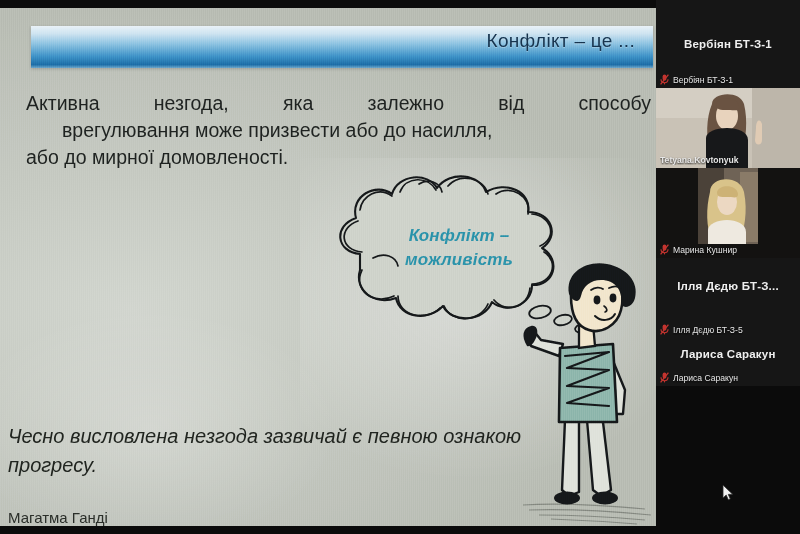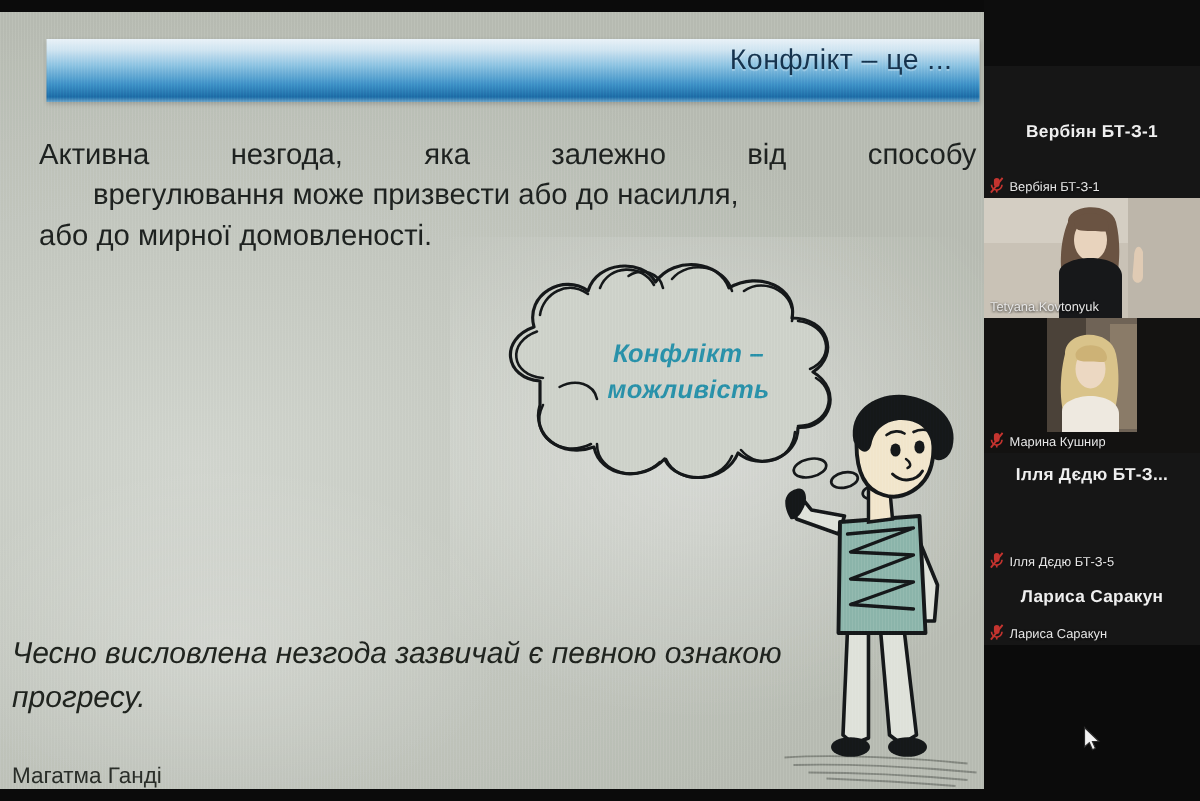--- a/index.html
+++ b/index.html
@@ -267,36 +267,36 @@
       <span>ознакою прогресу.</span>
     </div>
     <div id="quote-author">Магатма Ганді</div>
   </div>
 
   <div id="top-black"></div>
   <div id="bottom-black"></div>
 
   <div id="panel">
 
-    <div class="tile avatar-tile" style="height:88px;margin-top:44px;">
+    <div class="tile avatar-tile" style="height:88px;">
       <div class="tile-bigname" style="top:38px;">Вербіян БТ-З-1</div>
       <div class="namebar">
         <span class="mic">
           <svg width="9" height="11" viewBox="0 0 9 11">
             <rect x="2.6" y="0.6" width="3.8" height="6" rx="1.9" fill="#c4342f"></rect>
             <path d="M1 5.2 a3.5 3.5 0 0 0 7 0" stroke="#c4342f" stroke-width="1.1" fill="none"></path>
             <line x1="4.5" y1="8.6" x2="4.5" y2="10.4" stroke="#c4342f" stroke-width="1.1"></line>
             <line x1="0.6" y1="10.4" x2="8.4" y2="0.6" stroke="#c4342f" stroke-width="1.3"></line>
           </svg>
         </span>
         <span class="nm">Вербіян БТ-З-1</span>
       </div>
     </div>
 
-    <div class="tile" style="height:80px;">
+    <div class="tile" style="height:80px;font-weight:bold;">
       <div class="vid vid-a">
         <svg width="144" height="80" viewBox="0 0 144 80" style="position:absolute;inset:0;">
           <rect x="0" y="0" width="144" height="80" fill="#c9c2b6"></rect>
           <rect x="0" y="0" width="144" height="30" fill="#d4cec3"></rect>
           <rect x="96" y="0" width="48" height="80" fill="#bdb6aa"></rect>
 
           <path d="M56 16 C56 4 84 2 88 16 C92 32 90 52 86 64 L54 64 C50 50 50 30 56 16 Z" fill="#6a5342"></path>
 
           <ellipse cx="71" cy="28" rx="11" ry="14" fill="#e8d3bd"></ellipse>
           <path d="M60 16 C62 8 82 8 83 18 C84 24 80 22 72 22 C64 22 60 22 60 16 Z" fill="#6a5342"></path>
@@ -334,21 +334,21 @@
             <path d="M1 5.2 a3.5 3.5 0 0 0 7 0" stroke="#c4342f" stroke-width="1.1" fill="none"></path>
             <line x1="4.5" y1="8.6" x2="4.5" y2="10.4" stroke="#c4342f" stroke-width="1.1"></line>
             <line x1="0.6" y1="10.4" x2="8.4" y2="0.6" stroke="#c4342f" stroke-width="1.3"></line>
           </svg>
         </span>
         <span class="nm">Марина Кушнир</span>
       </div>
     </div>
 
     <div class="tile avatar-tile" style="height:80px;">
-      <div class="tile-bigname" style="top:9px;">Ілля Дєдю БТ-З...</div>
+      <div class="tile-bigname" style="top:22px;">Ілля Дєдю БТ-З...</div>
       <div class="namebar">
         <span class="mic">
           <svg width="9" height="11" viewBox="0 0 9 11">
             <rect x="2.6" y="0.6" width="3.8" height="6" rx="1.9" fill="#c4342f"></rect>
             <path d="M1 5.2 a3.5 3.5 0 0 0 7 0" stroke="#c4342f" stroke-width="1.1" fill="none"></path>
             <line x1="4.5" y1="8.6" x2="4.5" y2="10.4" stroke="#c4342f" stroke-width="1.1"></line>
             <line x1="0.6" y1="10.4" x2="8.4" y2="0.6" stroke="#c4342f" stroke-width="1.3"></line>
           </svg>
         </span>
         <span class="nm">Ілля Дєдю БТ-З-5</span>

